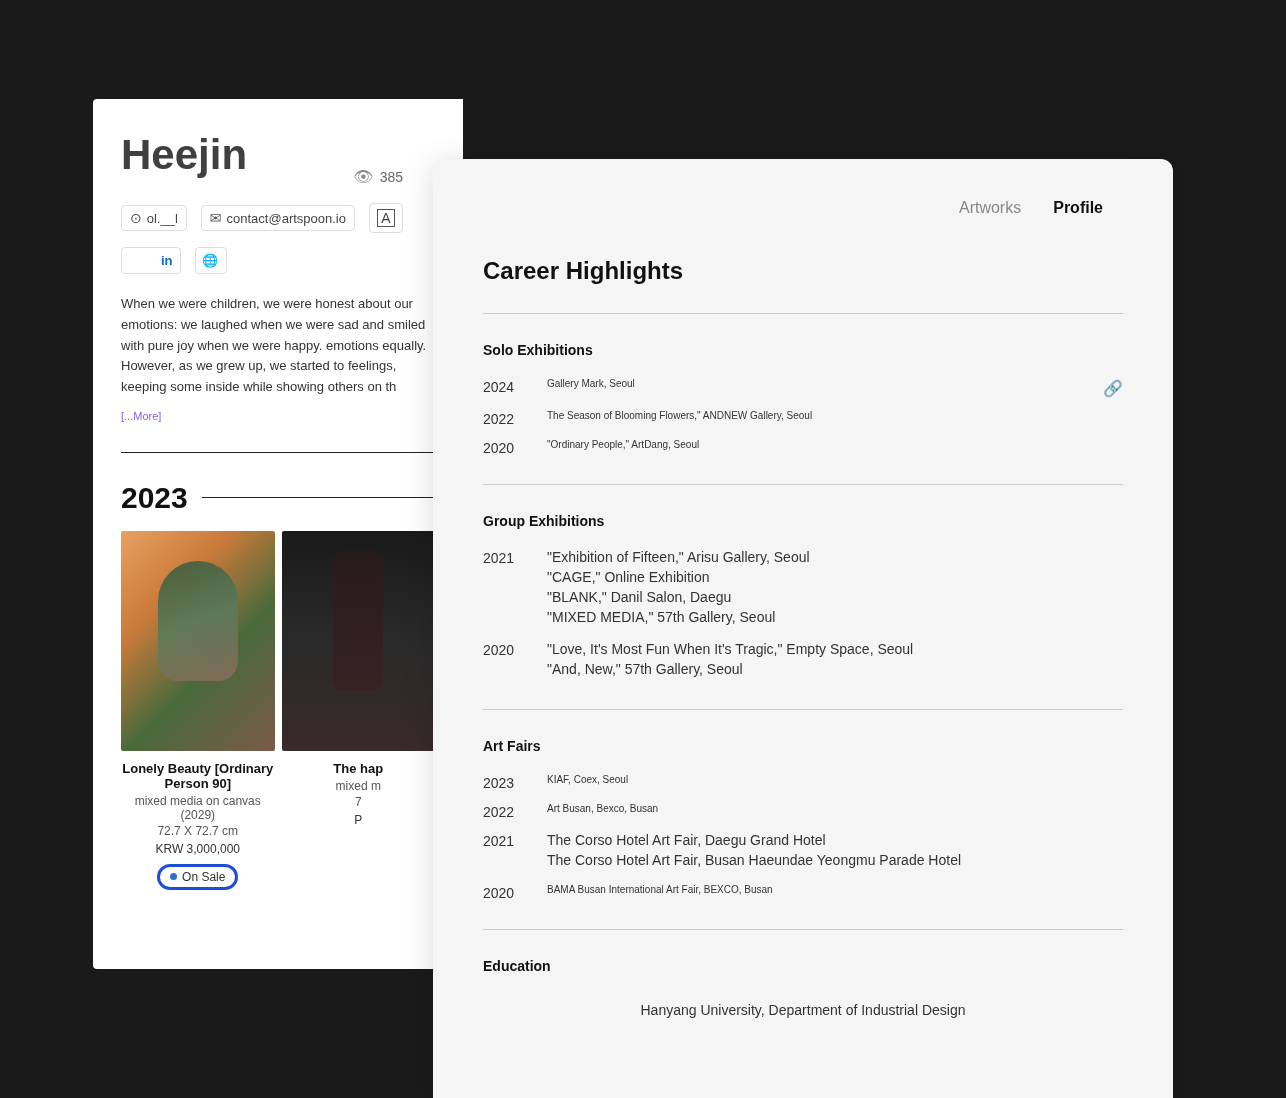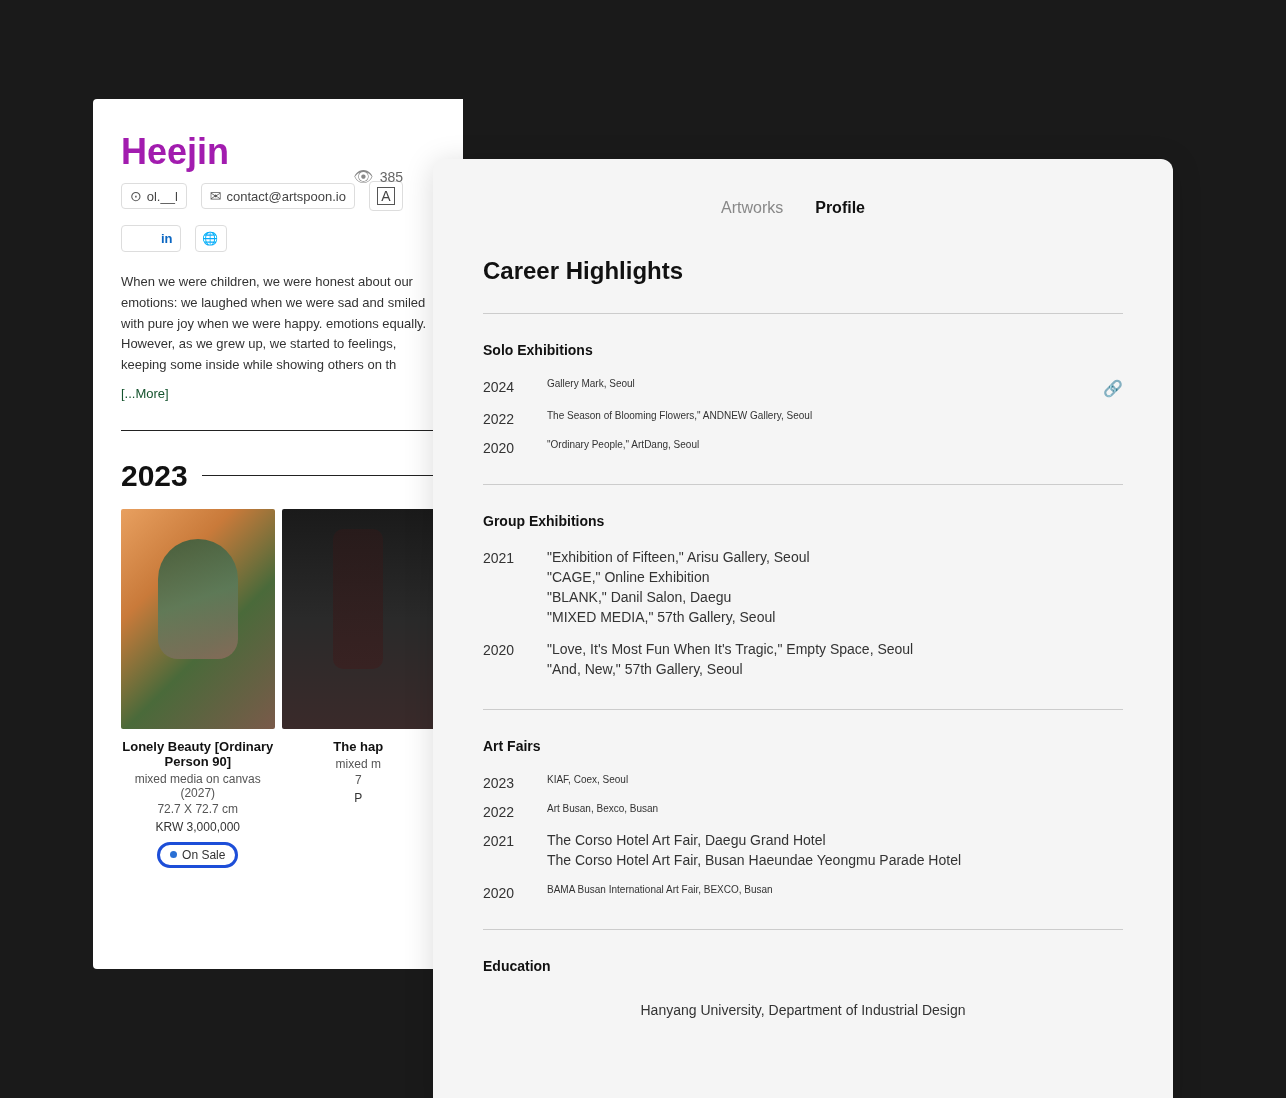--- a/index.html
+++ b/index.html
@@ -25,24 +25,24 @@
       top: 0;
       left: 0;
       width: 370px;
       background: #ffffff;
       padding: 32px 28px;
       min-height: 870px;
       border-radius: 4px 0 0 4px;
     }
 
     .artist-name {
-      font-size: 36px;
+      font-size: 42px;
       font-weight: 600;
-      color: #a21caf;
-      margin-bottom: 8px;
+      color: #404040;
+      margin-bottom: 24px;
     }
 
     .view-count {
       position: absolute;
       top: 36px;
       right: 32px;
       display: flex;
       align-items: center;
       gap: 6px;
       color: #666;
@@ -83,22 +83,22 @@
     }
 
     .bio-text {
       font-size: 13px;
       color: #333;
       line-height: 1.6;
       margin-bottom: 8px;
     }
 
     .read-more {
-      font-size: 13px;
-      color: #14532d;
+      font-size: 11px;
+      color: #8b5cf6;
       cursor: pointer;
     }
 
     .divider-horizontal {
       border: none;
       border-top: 1px solid #222;
       margin: 28px 0;
     }
 
     .year-heading {
@@ -227,21 +227,21 @@
       border-radius: 12px;
       padding: 40px 50px;
       min-height: 960px;
       box-shadow: 0 4px 30px rgba(0,0,0,0.15);
     }
 
     .tabs-row {
       display: flex;
       gap: 32px;
       margin-bottom: 36px;
-      justify-content: center;
+      justify-content: flex-end;
       padding-right: 20px;
     }
 
     .tab-item {
       font-size: 16px;
       color: #888;
       cursor: pointer;
       padding-bottom: 4px;
     }
 
@@ -357,21 +357,21 @@
 
     <div class="year-heading">
       <span>2023</span>
     </div>
 
     <div class="artworks-grid">
 
       <div class="artwork-card">
         <div class="artwork-image artwork-image-1"></div>
         <div class="artwork-title" style="text-align:center;">Lonely Beauty [Ordinary Person 90]</div>
-        <div class="artwork-meta">mixed media on canvas (2027)</div>
+        <div class="artwork-meta">mixed media on canvas (2029)</div>
         <div class="artwork-size">72.7 X 72.7 cm</div>
         <div class="artwork-price">KRW 3,000,000</div>
         <div style="text-align:center;">
           <span class="status-badge">
             <span class="status-dot"></span>
             <span>On Sale</span>
           </span>
         </div>
       </div>
 

